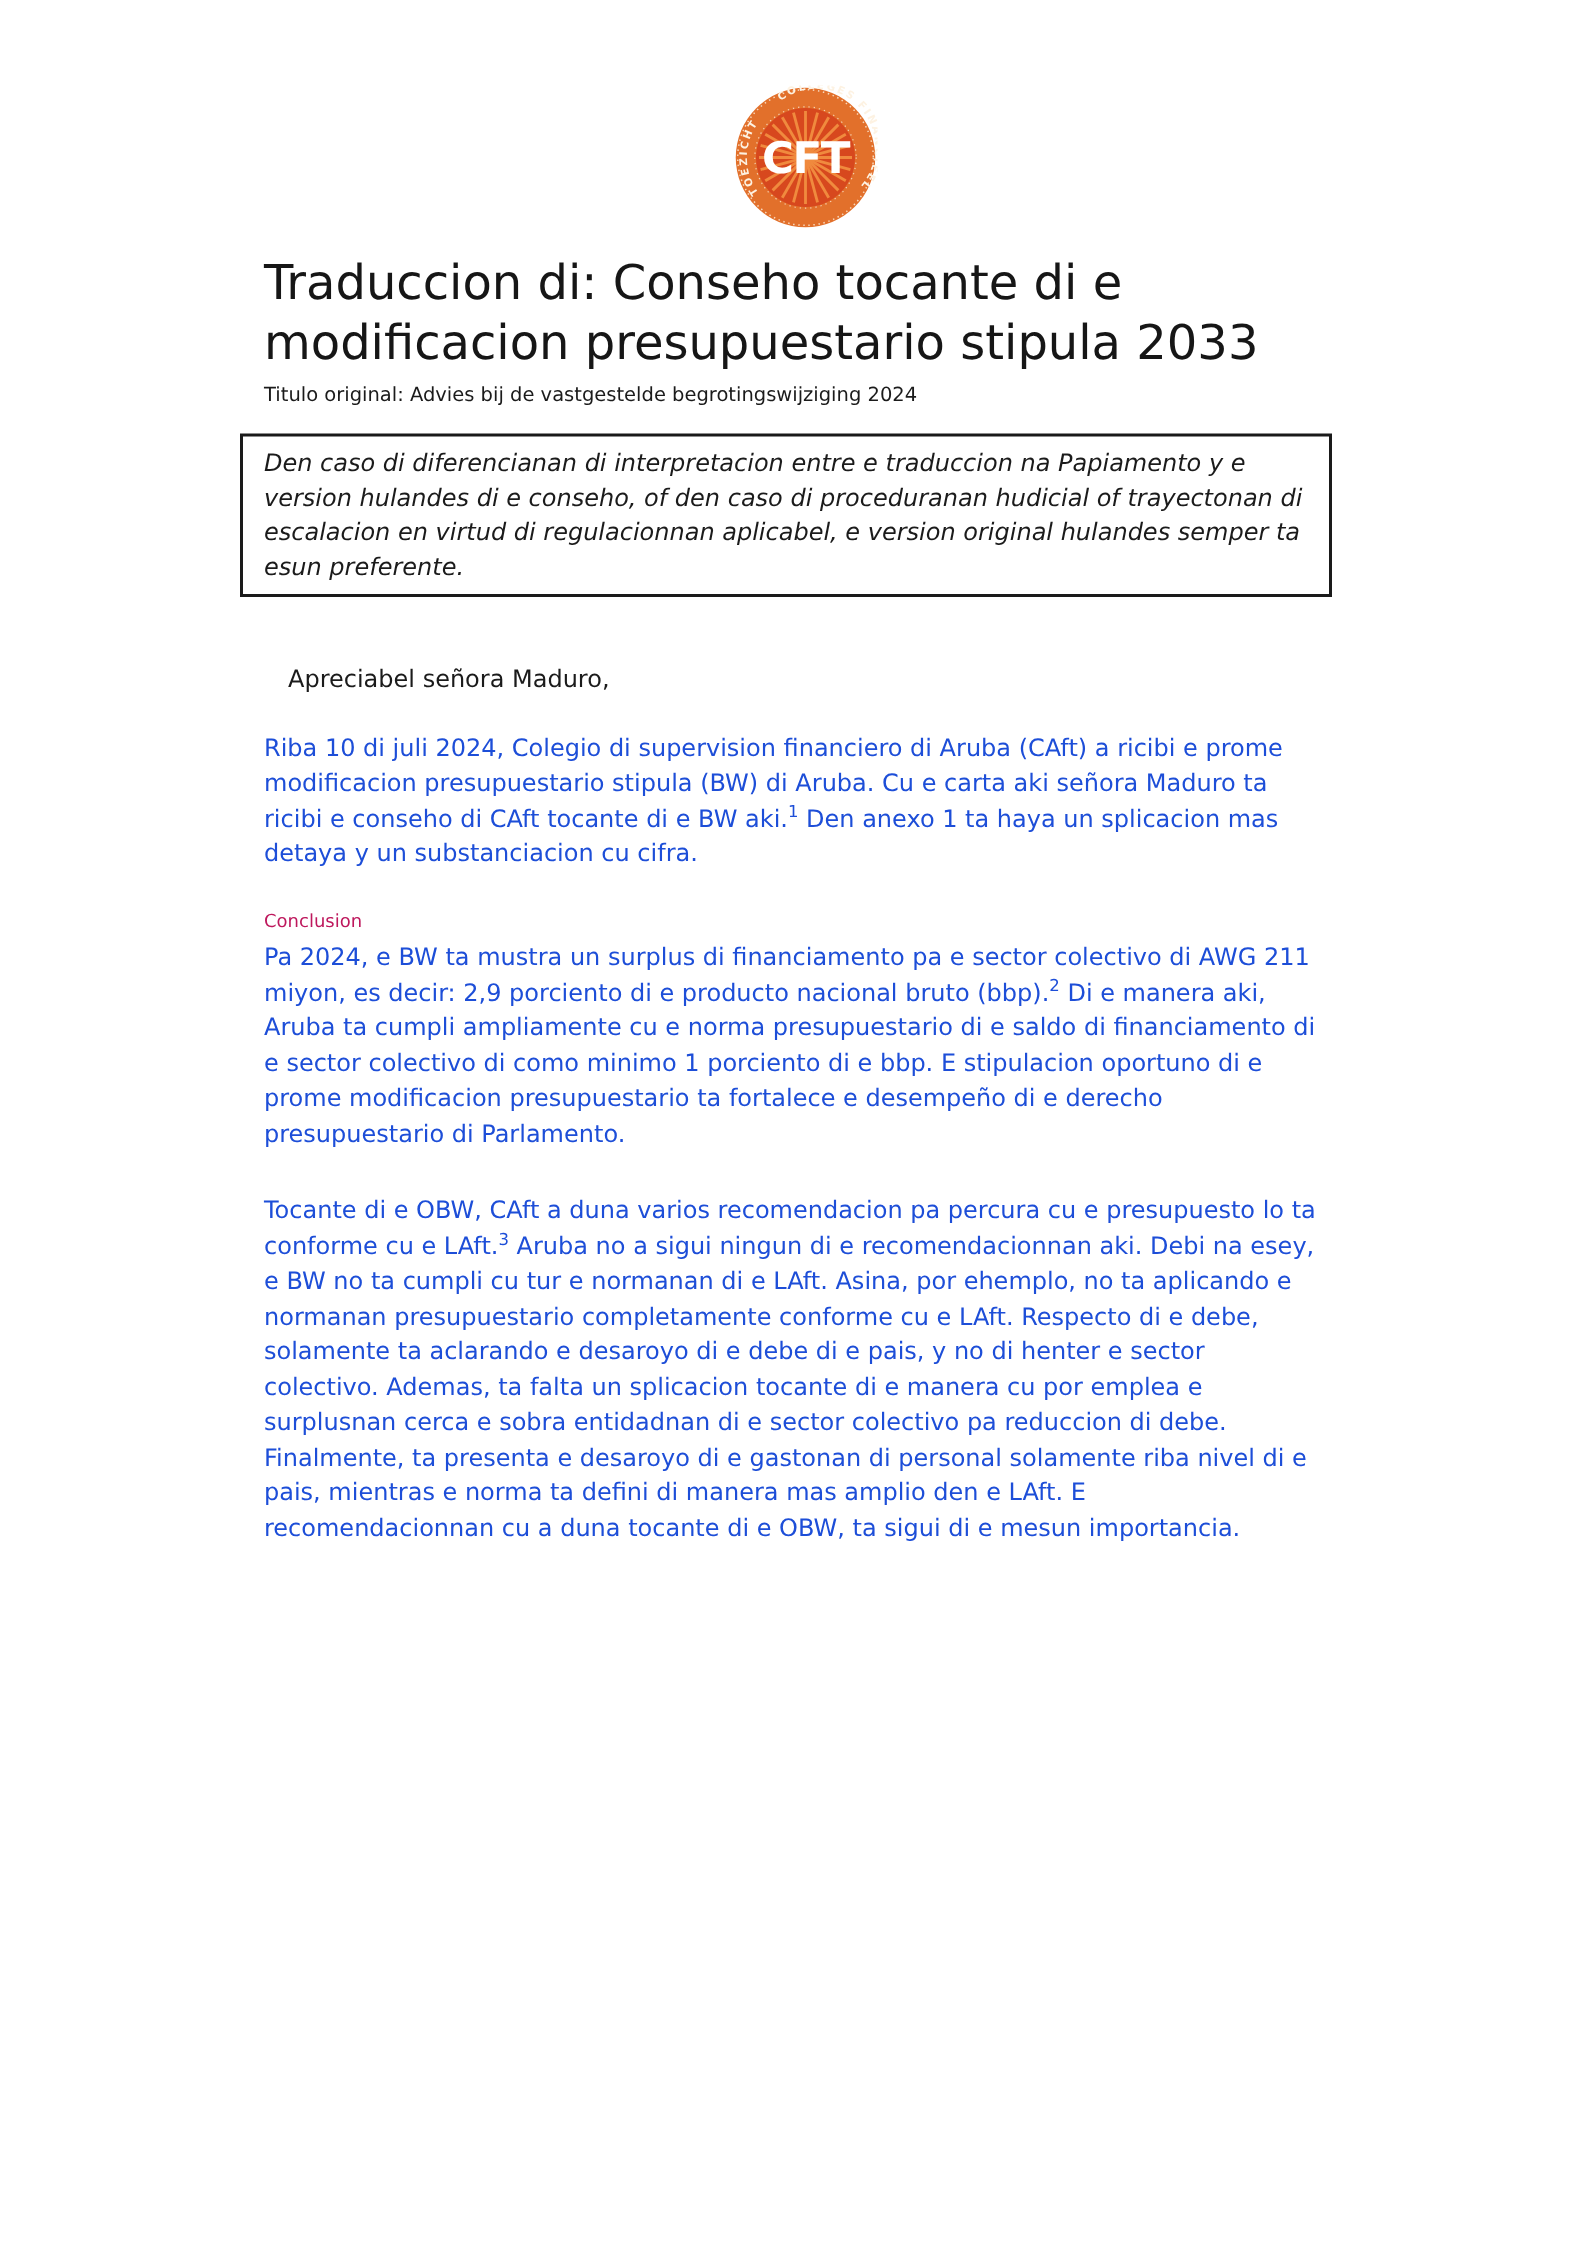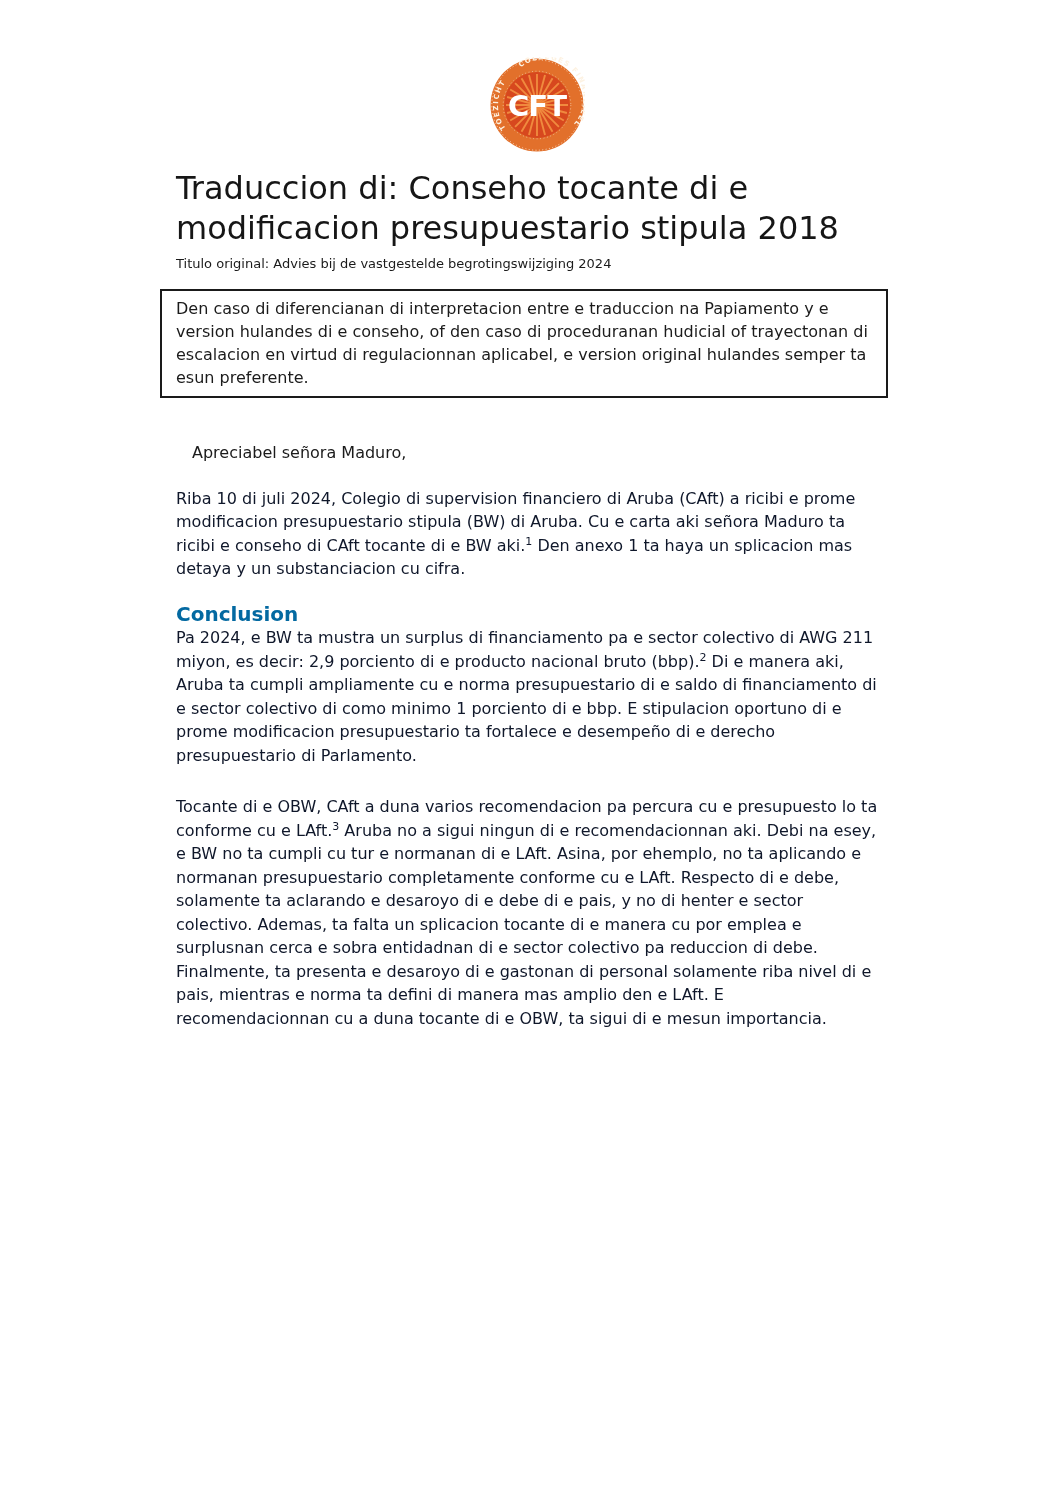--- a/index.html
+++ b/index.html
@@ -39,43 +39,44 @@
     margin: 5px 0 0 0;
     font-size: 13px;
     line-height: 22px;
     color: #1b1b1b;
   }
   .disclaimer-box {
     margin: 14px 0 0 -16px;
     width: 728px;
     border: 2px solid #1a1a1a;
     padding: 6px 14px 7px 14px;
+    font-style: italic;
     font-size: 16px;
     line-height: 23px;
     color: #1b1b1b;
   }
   .greeting {
     margin: 43px 0 0 16px;
     font-size: 16px;
     line-height: 23.5px;
   }
   p.body-par {
     margin: 22px 0 0 0;
     width: 705px;
     font-size: 16px;
     line-height: 23.5px;
     text-align: left;
-    color: #0f172a;
+    color: #1d4ed8;
   }
   .section-heading {
     margin: 22px 0 0 0;
-    font-size: 20px;
+    font-size: 12px;
     line-height: 23.5px;
-    font-weight: 700;
-    color: #0369a1;
+    font-weight: 400;
+    color: #be185d;
   }
   p.body-par.after-heading { margin-top: 0; }
   p.body-par.recommendations { margin-top: 28px; }
   sup.fn {
     font-size: 11px;
     line-height: 0;
     vertical-align: super;
   }
   .ring-text {
     font-family: "DejaVu Sans", "Liberation Sans", sans-serif;
@@ -131,21 +132,21 @@
       <text class="ring-text" text-anchor="middle">
         <textPath href="#arcLeft" startOffset="50%">TOEZICHT</textPath>
       </text>
 
       <text class="cft-letters" x="48" y="58.5" text-anchor="middle">CFT</text>
     </svg>
   </div>
 
   <div class="content">
 
-    <h1 class="doc-title">Traduccion di: Conseho tocante di e modificacion presupuestario stipula 2018</h1>
+    <h1 class="doc-title">Traduccion di: Conseho tocante di e modificacion presupuestario stipula 2033</h1>
 
     <div class="doc-subtitle">Titulo original: Advies bij de vastgestelde begrotingswijziging 2024</div>
 
     <div class="disclaimer-box">
       <span>Den caso di diferencianan di interpretacion entre e traduccion na Papiamento y e version hulandes di e conseho, of den caso di proceduranan hudicial of trayectonan di escalacion en virtud di regulacionnan aplicabel, e version original hulandes semper ta esun preferente.</span>
     </div>
 
     <div class="greeting">Apreciabel señora Maduro,</div>
 
     <p class="body-par"><span>Riba 10 di juli 2024, Colegio di supervision financiero di Aruba (CAft) a ricibi e prome modificacion presupuestario stipula (BW) di Aruba. Cu e carta aki señora Maduro ta ricibi e conseho di CAft tocante di e BW aki.</span><sup class="fn">1</sup><span> Den anexo 1 ta haya un splicacion mas detaya y un substanciacion cu cifra.</span></p>

